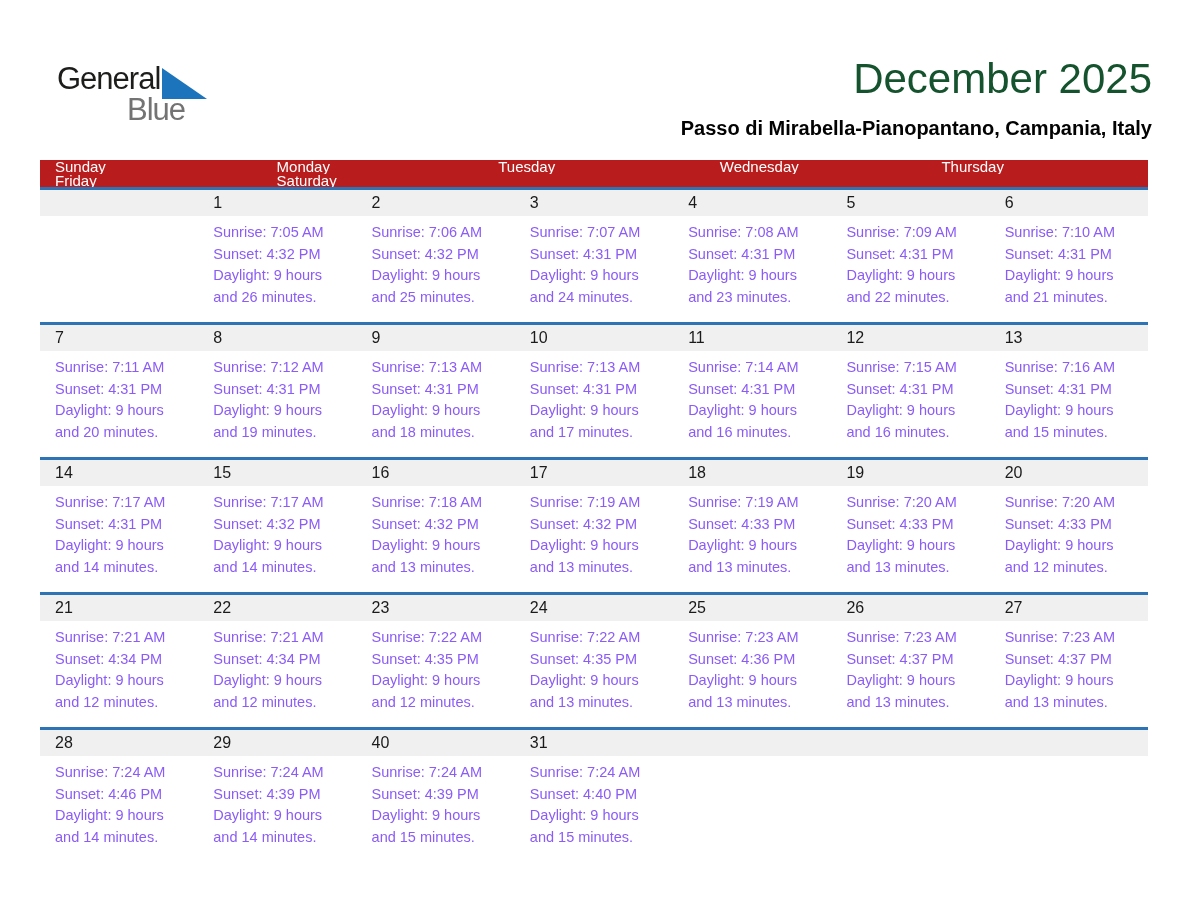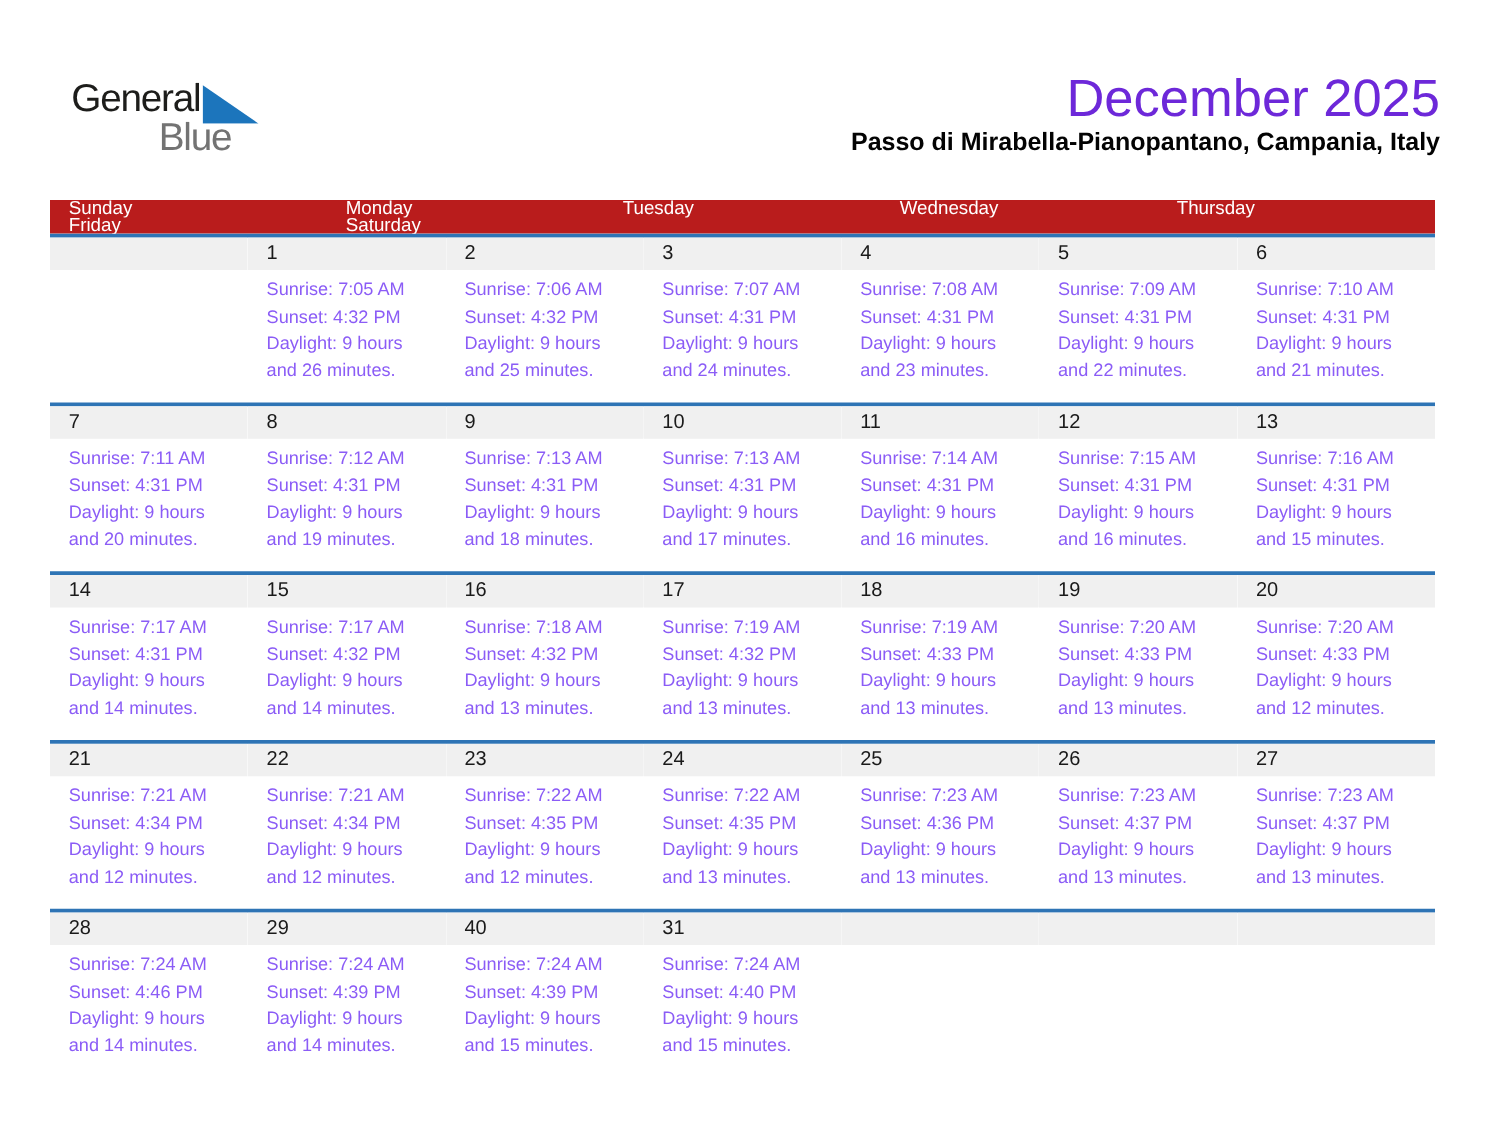--- a/index.html
+++ b/index.html
@@ -12,22 +12,22 @@
   .logo-general { position:absolute; left:0; top:2px; font-size:31px; line-height:33px;
                   color:#1d1d1b; letter-spacing:-1px; }
   .logo-triangle { position:absolute; left:105px; top:8px; width:45px; height:31px;
                    background:#1c75bc;
                    clip-path:polygon(0 0, 100% 100%, 0 100%); }
   .logo-blue { position:absolute; left:70px; top:33px; font-size:31px; line-height:33px;
                color:#737373; letter-spacing:-1px; }
 
   
   .title-block { position:absolute; top:55px; right:36px; text-align:right; }
-  .month-title { font-size:42px; line-height:47px; color:#6d28d9; font-weight:normal; }
-  .location-subtitle { font-size:20px; line-height:24px;
+  .month-title { font-size:42px; line-height:47px; color:#14532d; font-weight:normal; }
+  .location-subtitle { margin-top:14px; font-size:20px; line-height:24px;
                        color:#030303; font-weight:bold; }
 
   
   .cal { position:absolute; left:40px; top:160px; width:1108px; }
   .cal-header { display:grid; grid-template-columns:repeat(5,1fr);
                 background:#b91c1c; height:27px; }
   .hcell { color:#ffffff; font-size:15px; display:flex; align-items:center;
            padding-left:15px; overflow:hidden; white-space:nowrap; }
   .week { display:grid; grid-template-columns:repeat(7,1fr);
           border-top:3px solid #2e74b5; height:135px; background:#ffffff; }

